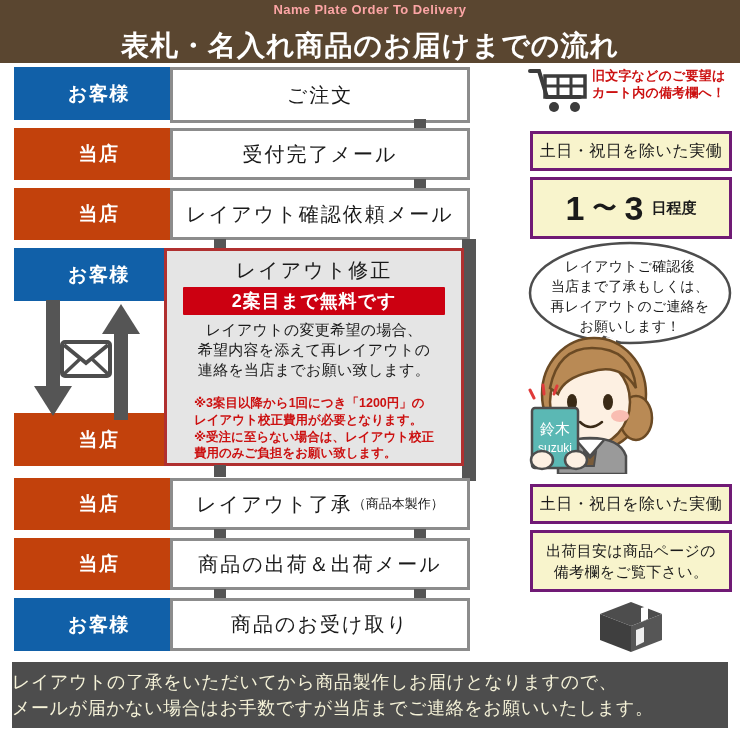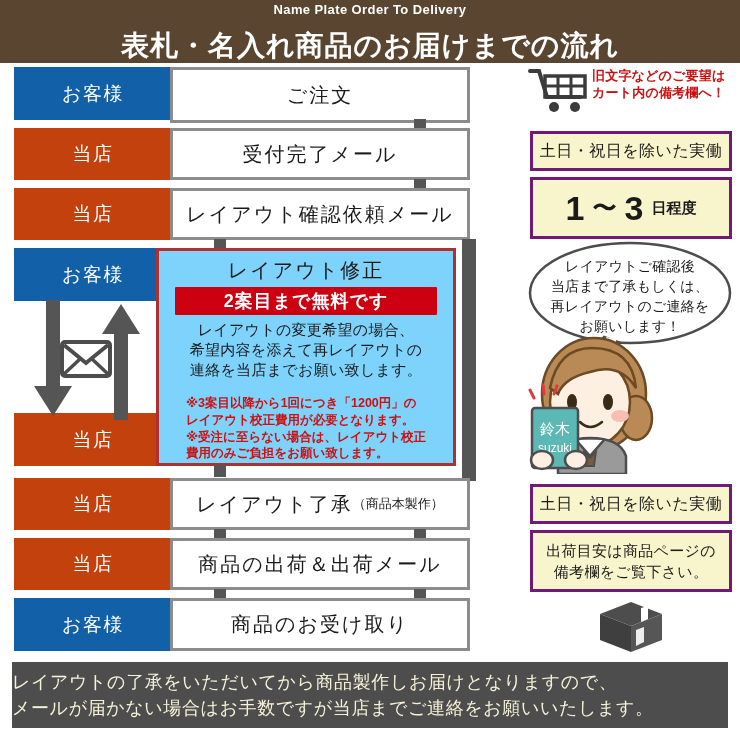--- a/index.html
+++ b/index.html
@@ -12,33 +12,33 @@
   }
   #stage{position:relative;width:740px;height:740px;overflow:hidden;background:#fff;}
 
   
   .header{
     position:absolute;left:0;top:0;width:740px;height:63px;
     background:#5a4630;
     display:flex;flex-direction:column;align-items:center;justify-content:center;
   }
   .header-eyebrow{
-    color:#ffffff;font-size:13px;font-weight:bold;letter-spacing:.4px;
+    color:#fca5a5;font-size:13px;font-weight:bold;letter-spacing:.4px;
     line-height:1;margin-bottom:16px;
   }
   .header-title{
     color:#ffffff;font-size:28px;font-weight:bold;letter-spacing:1px;
     line-height:1;
   }
 
   
   .role{
-    position:absolute;left:14px;width:158px;
+    position:absolute;left:14px;width:146px;
     display:flex;align-items:center;justify-content:center;
-    color:#ffffff;font-size:19px;font-weight:normal;letter-spacing:1.5px;
+    color:#ffffff;font-size:19px;font-weight:bold;letter-spacing:1.5px;padding-left:12px;
   }
   .role.cust{background:#1160a8;}
   .role.shop{background:#c2410c;}
 
   
   .fbox{
     position:absolute;left:170px;width:300px;
     border:3px solid #8c8c8c;background:#ffffff;
     display:flex;align-items:center;justify-content:center;
     color:#1a1a1a;font-size:20px;letter-spacing:2px;
@@ -47,22 +47,22 @@
   .fbox .sub{font-size:13px;letter-spacing:0px;}
 
   
   .stub{position:absolute;width:12px;background:#555;}
 
   
   .bypass{position:absolute;width:14px;background:#555;}
 
   
   .detail{
-    position:absolute;left:156px;top:248px;width:300px;height:218px;
-    border:3px solid #b03030;background:#7dd3fc;box-sizing:border-box;
+    position:absolute;left:164px;top:248px;width:300px;height:218px;
+    border:3px solid #b03030;background:#e5e5e5;box-sizing:border-box;
     display:flex;flex-direction:column;align-items:center;
     padding-top:6px;
   }
   .detail-title{font-size:20px;letter-spacing:2px;color:#1a1a1a;line-height:1.3;}
   .detail-banner{
     margin-top:4px;width:262px;height:28px;border-radius:1px;background:#cc0011;
     color:#fff;font-size:18px;font-weight:bold;letter-spacing:1px;
     display:flex;align-items:center;justify-content:center;
   }
   .detail-body{

